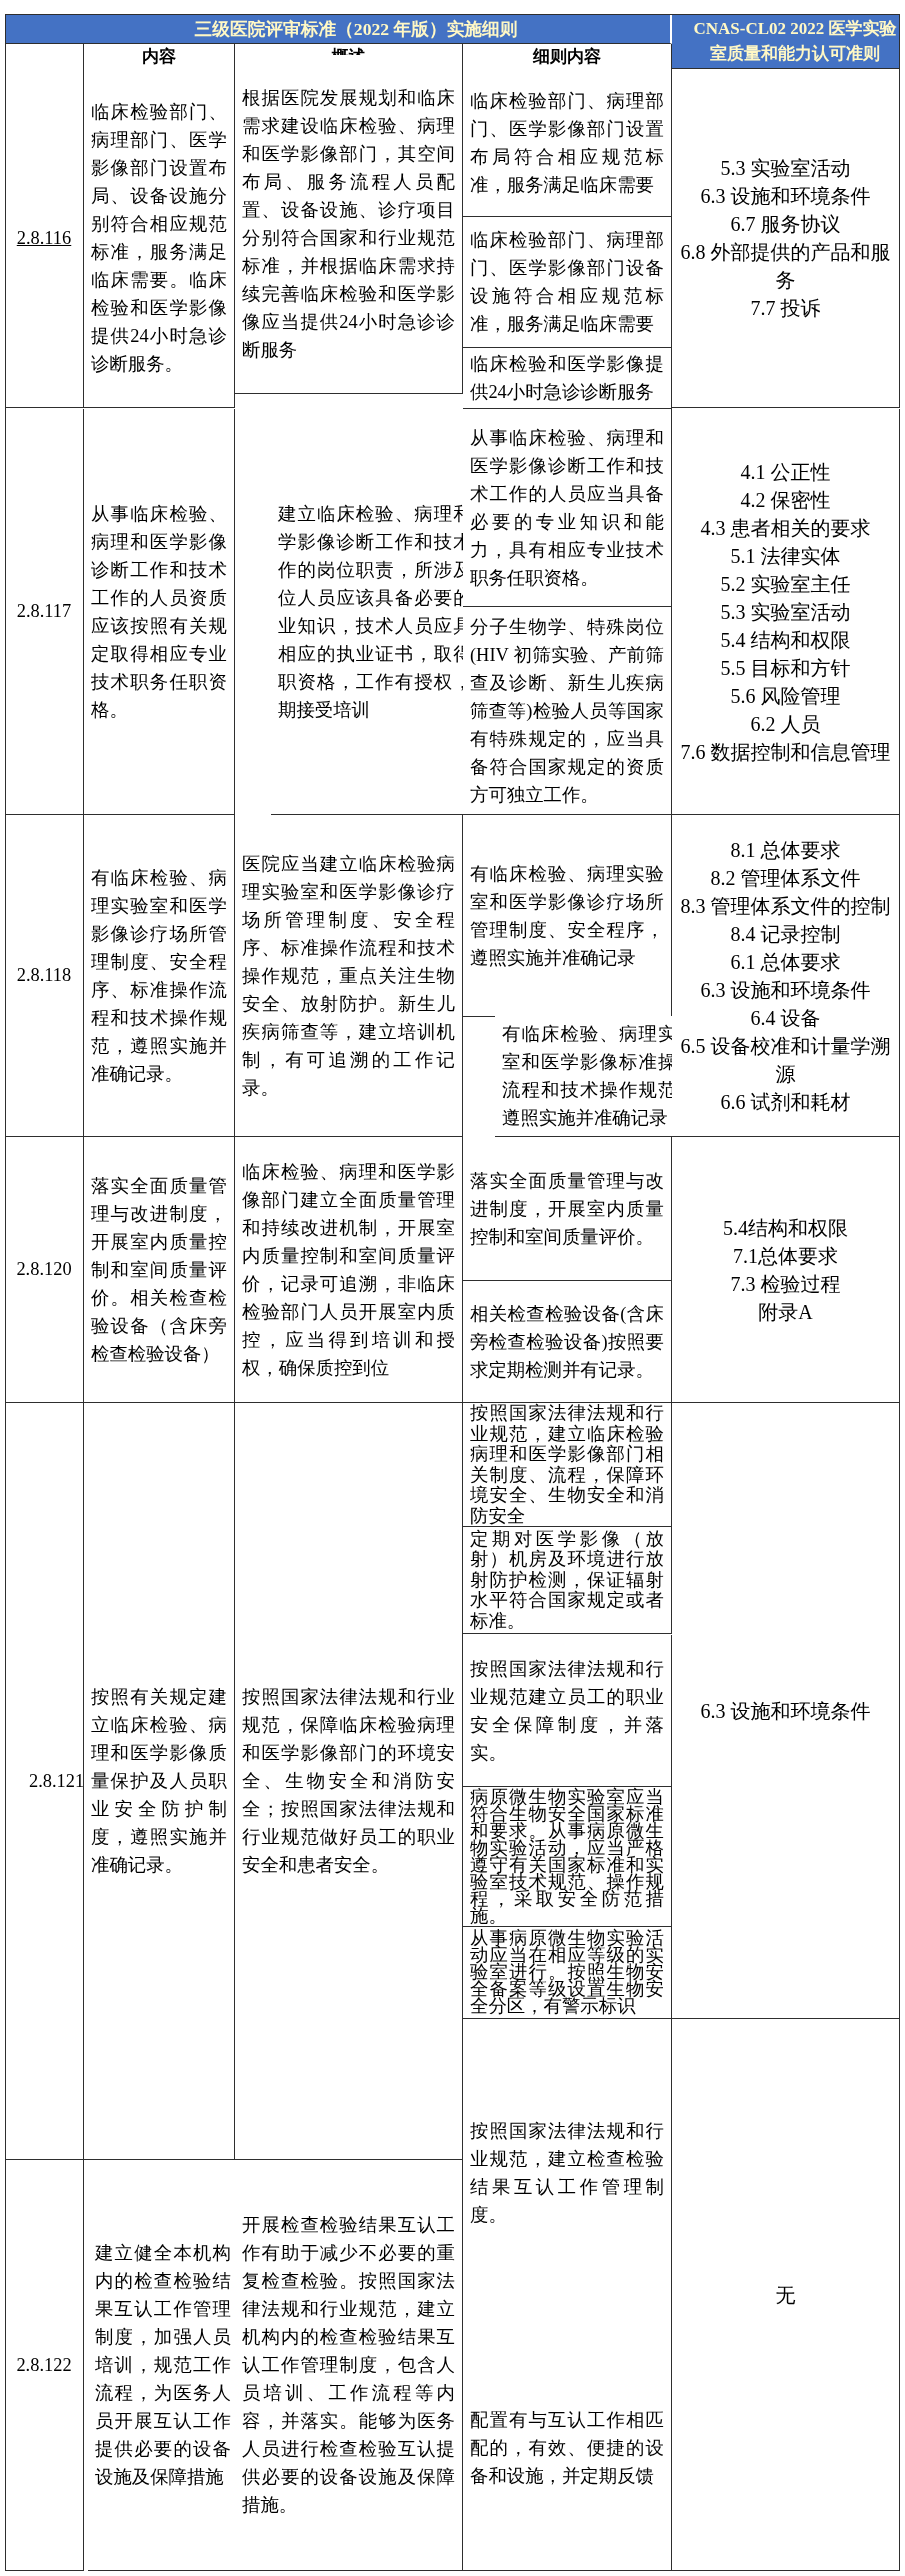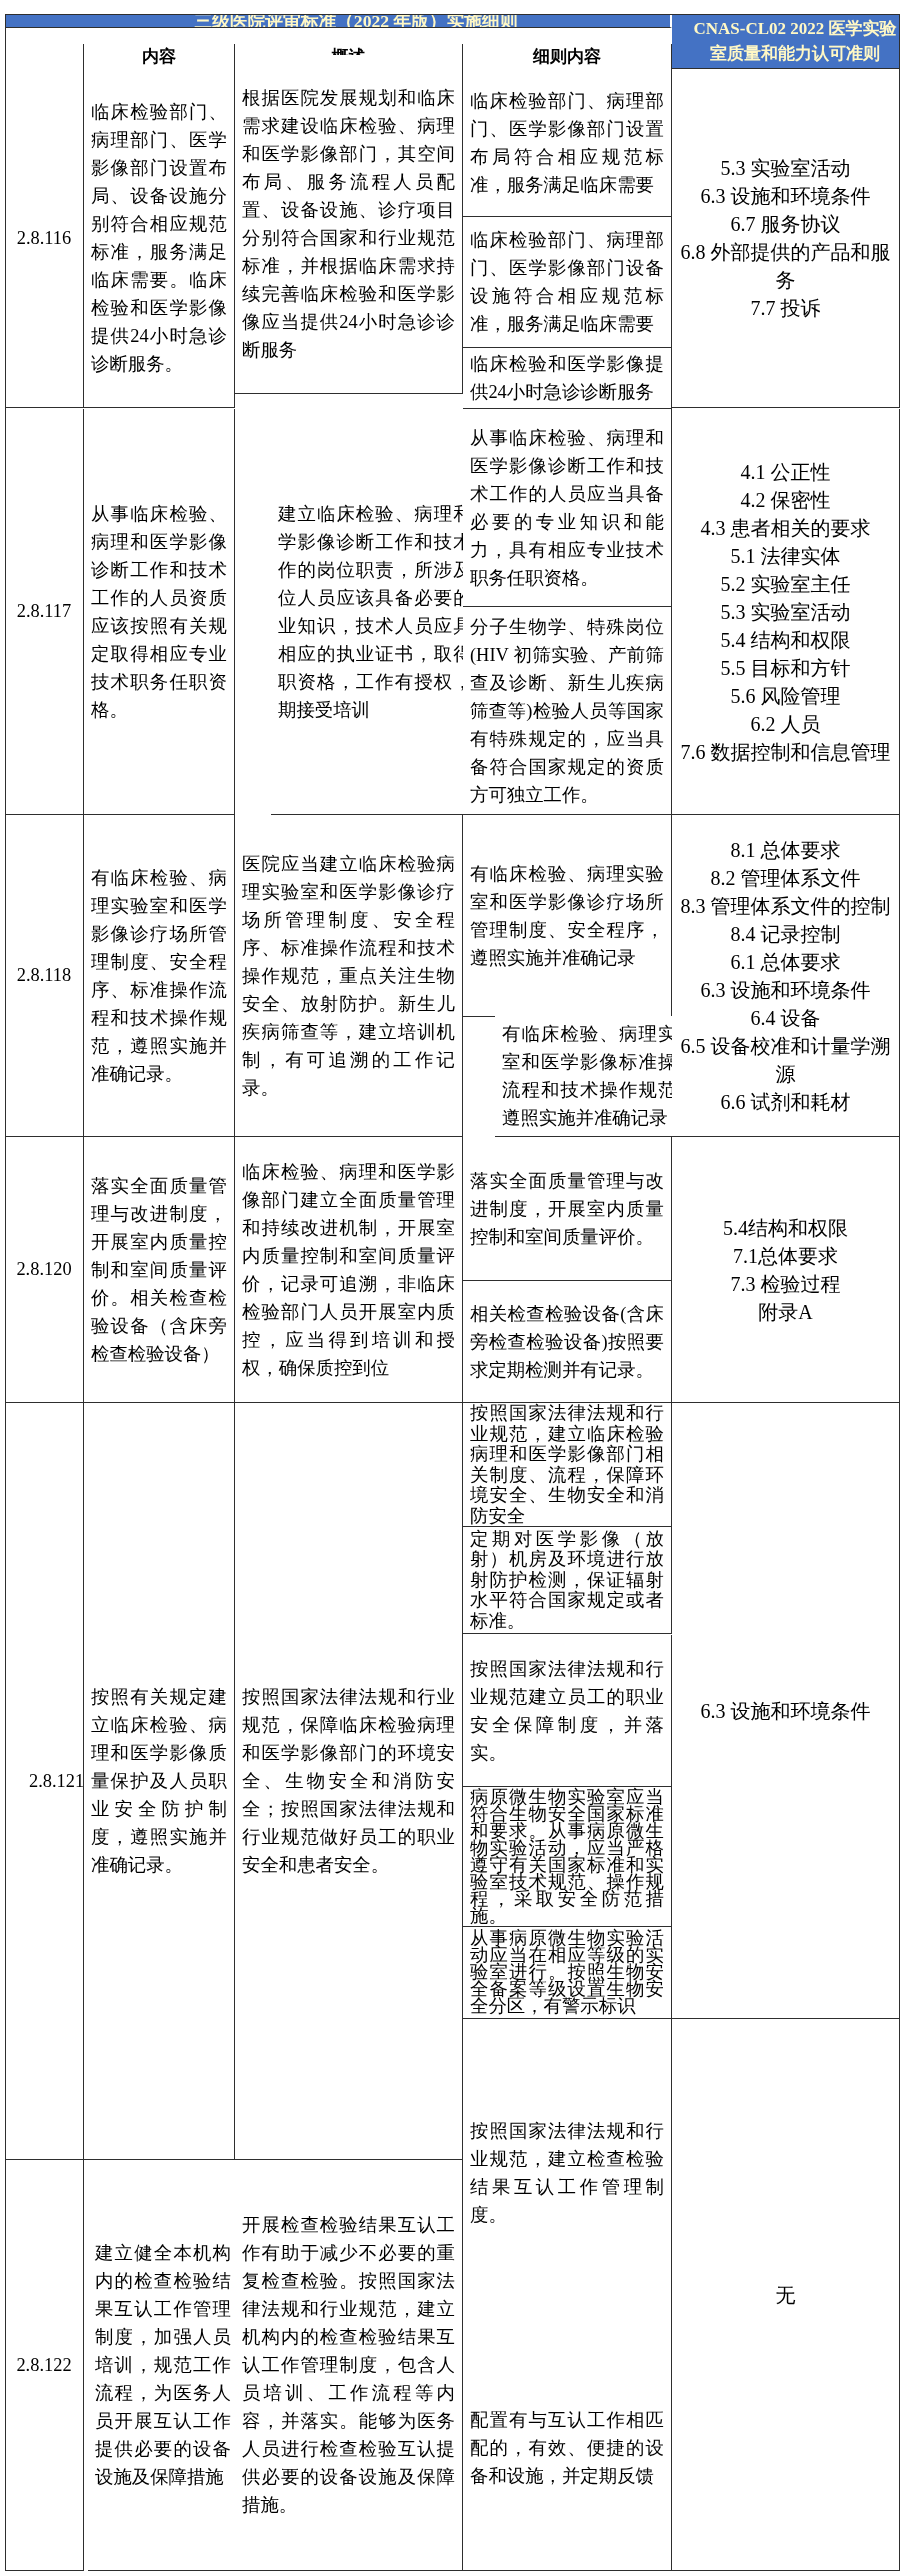--- a/index.html
+++ b/index.html
@@ -29,39 +29,39 @@
   .num{font-size:18.4px;text-align:center;}
   .cl{font-size:20px;line-height:28px;text-align:center;padding:0 2.8px;}
   .blue{background:var(--blue);color:var(--hdrtxt);font-weight:bold;text-align:center;}
   .t1{font-size:17.7px;line-height:28px;}
   .t2{font-size:17px;line-height:25.5px;padding-left:19px;}
   .hdr{font-size:17px;font-weight:bold;text-align:center;}
 </style>
 </head>
 <body>
 
-<div class="c blue t1" style="left:5px;top:14px;width:667px;height:14px;border-right:2.1px solid #ffffff;padding-left:37px;">
+<div class="c blue t1" style="left:5px;top:14px;width:667px;height:30px;border-right:2.1px solid #ffffff;padding-left:37px;">
   <div>三级医院评审标准（2022 年版）实施细则</div>
 </div>
 <div class="c blue t2" style="left:672px;top:14px;width:228px;height:55px;">
   <div>CNAS-CL02 2022 医学实验</div>
   <div>室质量和能力认可准则</div>
 </div>
 <div class="c hdr" style="left:5px;top:44px;width:79px;height:25.5px;"></div>
 <div class="c hdr" style="left:84px;top:44px;width:151px;height:25.5px;">
   <div>内容</div>
 </div>
 <div class="c hdr" style="left:235px;top:44px;width:228px;height:25.5px;">
   <div>概述</div>
 </div>
 <div class="c hdr" style="left:463px;top:44px;width:209px;height:25.5px;">
   <div>细则内容</div>
 </div>
 
-<div class="c" style="left:5px;top:69px;width:79px;height:339px;">
+<div class="c" style="left:5px;top:69px;width:79px;height:339px;text-decoration:underline;">
   <div class="num">2.8.116</div>
   </div>
 <div class="c" style="left:5px;top:409px;width:79px;height:406px;">
   <div class="num">2.8.117</div>
   </div>
 <div class="c" style="left:5px;top:815px;width:79px;height:322px;">
   <div class="num">2.8.118</div>
   </div>
 <div class="c" style="left:5px;top:1137px;width:79px;height:266px;">
   <div class="num">2.8.120</div>

